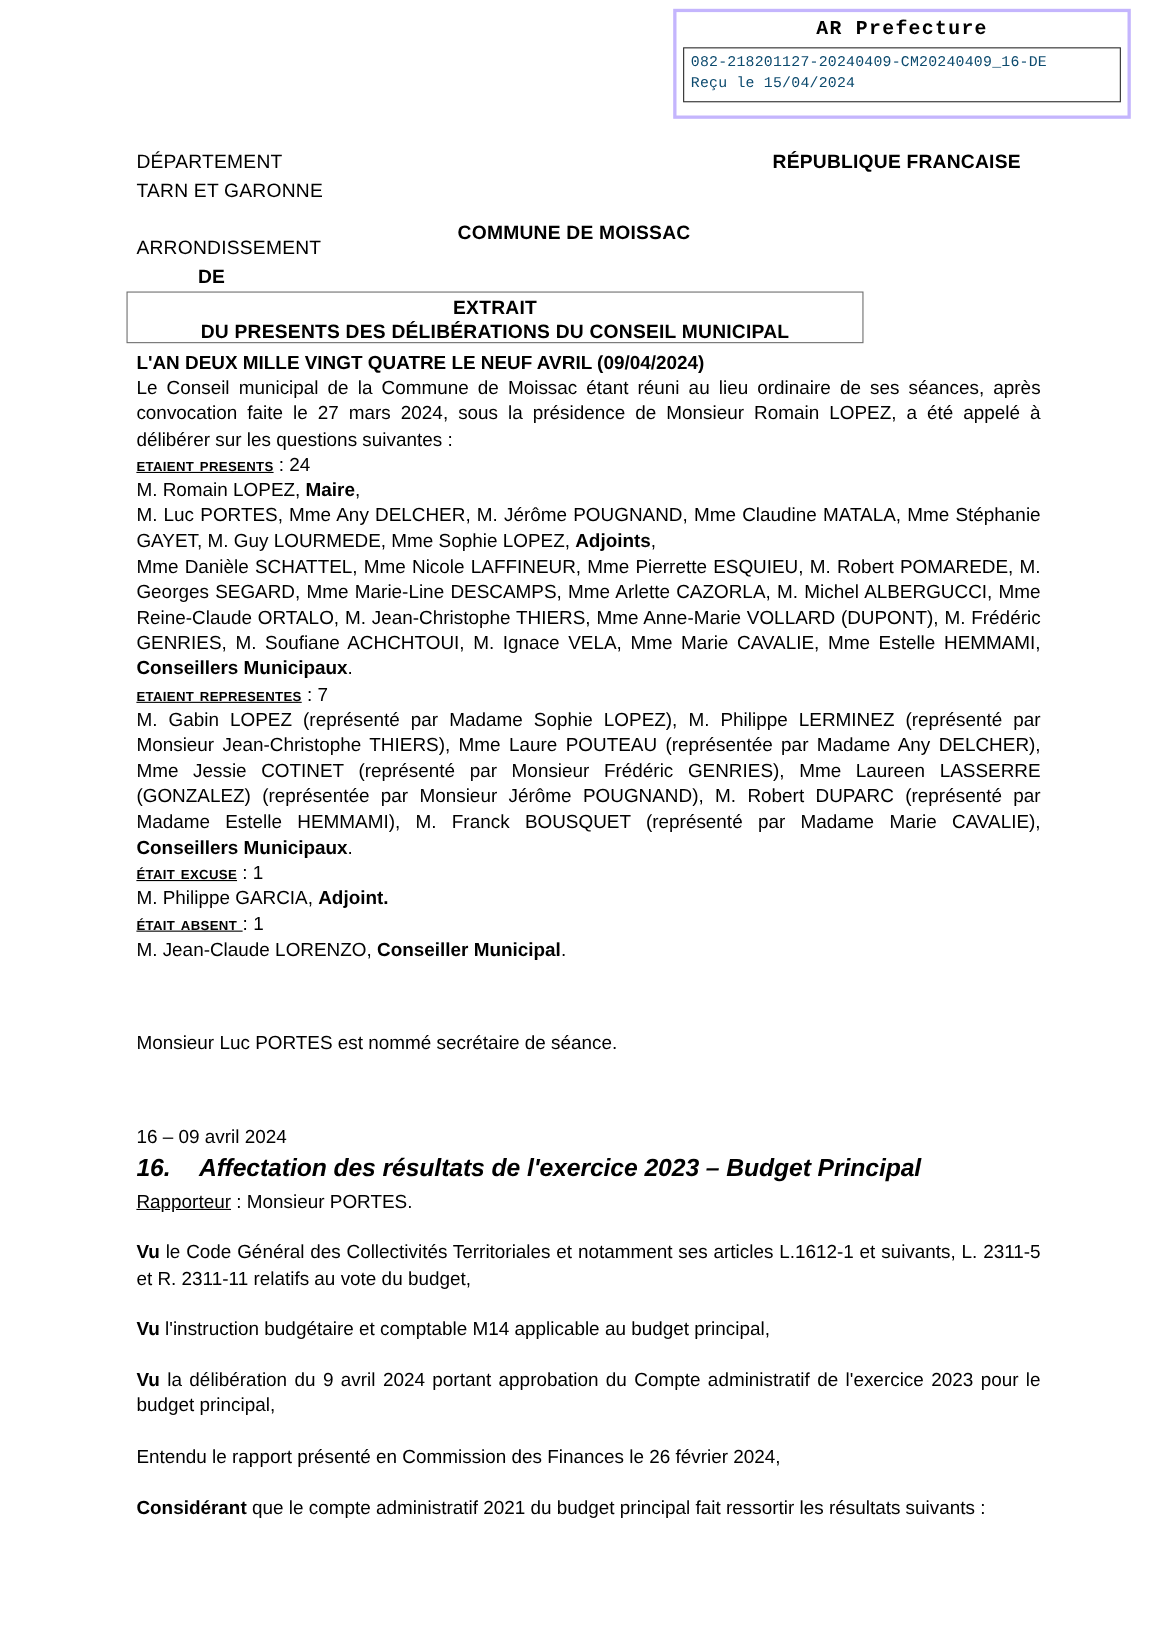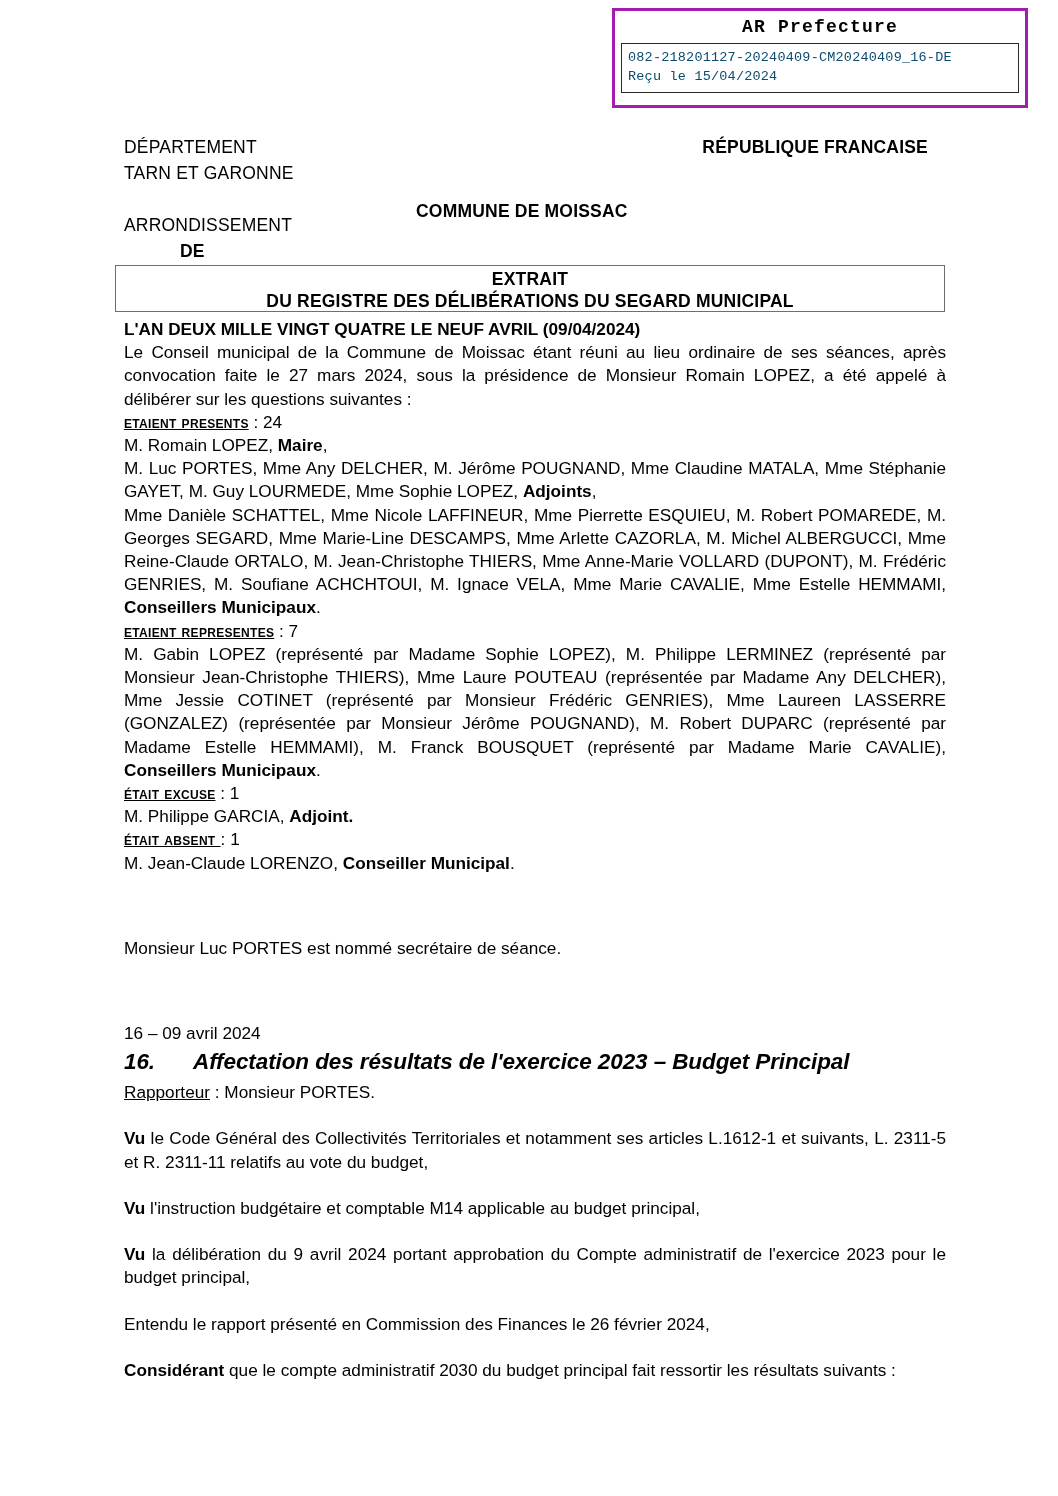--- a/index.html
+++ b/index.html
@@ -16,21 +16,21 @@
     overflow: hidden;
   }
 
   
   .ar-stamp {
     position: absolute;
     left: 612px;
     top: 8px;
     width: 416px;
     height: 100px;
-    border: 3px solid #a21caf;
+    border: 3px solid #c4b5fd;
     background: #ffffff;
     box-sizing: border-box;
   }
   .ar-stamp-title {
     font-family: "Liberation Mono", monospace;
     font-weight: bold;
     font-size: 18px;
     text-align: center;
     letter-spacing: 1.2px;
     padding-top: 5px;
@@ -92,21 +92,21 @@
     font-size: 17.5px;
     line-height: 26px;
     padding-left: 56px;
   }
 
   
   .extrait-box {
     position: absolute;
     left: 115px;
     top: 265px;
-    width: 830px;
+    width: 670px;
     height: 47px;
     border: 1px solid #6e6e6e;
     box-sizing: border-box;
     text-align: center;
     background: #ffffff;
   }
   .extrait-line {
     font-weight: bold;
     font-size: 17.5px;
     line-height: 22px;
@@ -150,21 +150,21 @@
     margin: 0;
   }
   .deliberation-title {
     font-size: 22.5px;
     font-weight: bold;
     font-style: italic;
     line-height: 30px;
     margin: 2px 0 4px 0;
     letter-spacing: -0.1px;
   }
-  .deliberation-title .num { margin-right: 38px; }
+  .deliberation-title .num { margin-right: 26px; }
 </style>
 </head>
 <body>
 
 <div class="ar-stamp">
   <div class="ar-stamp-title">AR Prefecture</div>
   <div class="ar-stamp-body">
     <div class="ar-line">082-218201127-20240409-CM20240409_16-DE</div>
     <div class="ar-line">Reçu le 15/04/2024</div>
   </div>
@@ -185,21 +185,21 @@
     <div class="hdr-left">ARRONDISSEMENT</div>
   </div>
   <div class="hdr-indent-de">DE</div>
   <div class="hdr-row">
     <div class="hdr-left">CASTELSARRASIN</div>
   </div>
 </div>
 
 <div class="extrait-box">
   <div class="extrait-line first">EXTRAIT</div>
-  <div class="extrait-line">DU REGISTRE DES DÉLIBÉRATIONS DU SEGARD MUNICIPAL</div>
+  <div class="extrait-line">DU PRESENTS DES DÉLIBÉRATIONS DU CONSEIL MUNICIPAL</div>
 </div>
 
 <div class="body-text">
 
   <p class="pline b">L'AN DEUX MILLE VINGT QUATRE LE NEUF AVRIL (09/04/2024)</p>
 
   <p class="just">Le Conseil municipal de la Commune de Moissac étant réuni au lieu ordinaire de ses séances, après convocation faite le 27 mars 2024, sous la présidence de Monsieur Romain LOPEZ, a été appelé à délibérer sur les questions suivantes :</p>
 
   <p class="pline"><span class="label-smallcaps">ETAIENT PRESENTS</span><span> : </span><span>24</span></p>
 
@@ -244,15 +244,15 @@
   <div class="spacer-sm"></div>
 
   <p class="just"><span class="b">Vu</span><span> la délibération du 9 avril 2024 portant approbation du Compte administratif de l'exercice 2023 pour le budget principal,</span></p>
 
   <div class="spacer-sm"></div>
 
   <p class="just"><span class="b"></span><span>Entendu le rapport présenté en Commission des Finances le 26 février 2024,</span></p>
 
   <div class="spacer-sm"></div>
 
-  <p class="just"><span class="b">Considérant</span><span> que le compte administratif 2030 du budget principal fait ressortir les résultats suivants :</span></p>
+  <p class="just"><span class="b">Considérant</span><span> que le compte administratif 2021 du budget principal fait ressortir les résultats suivants :</span></p>
 
 </div>
 
 </body></html>

